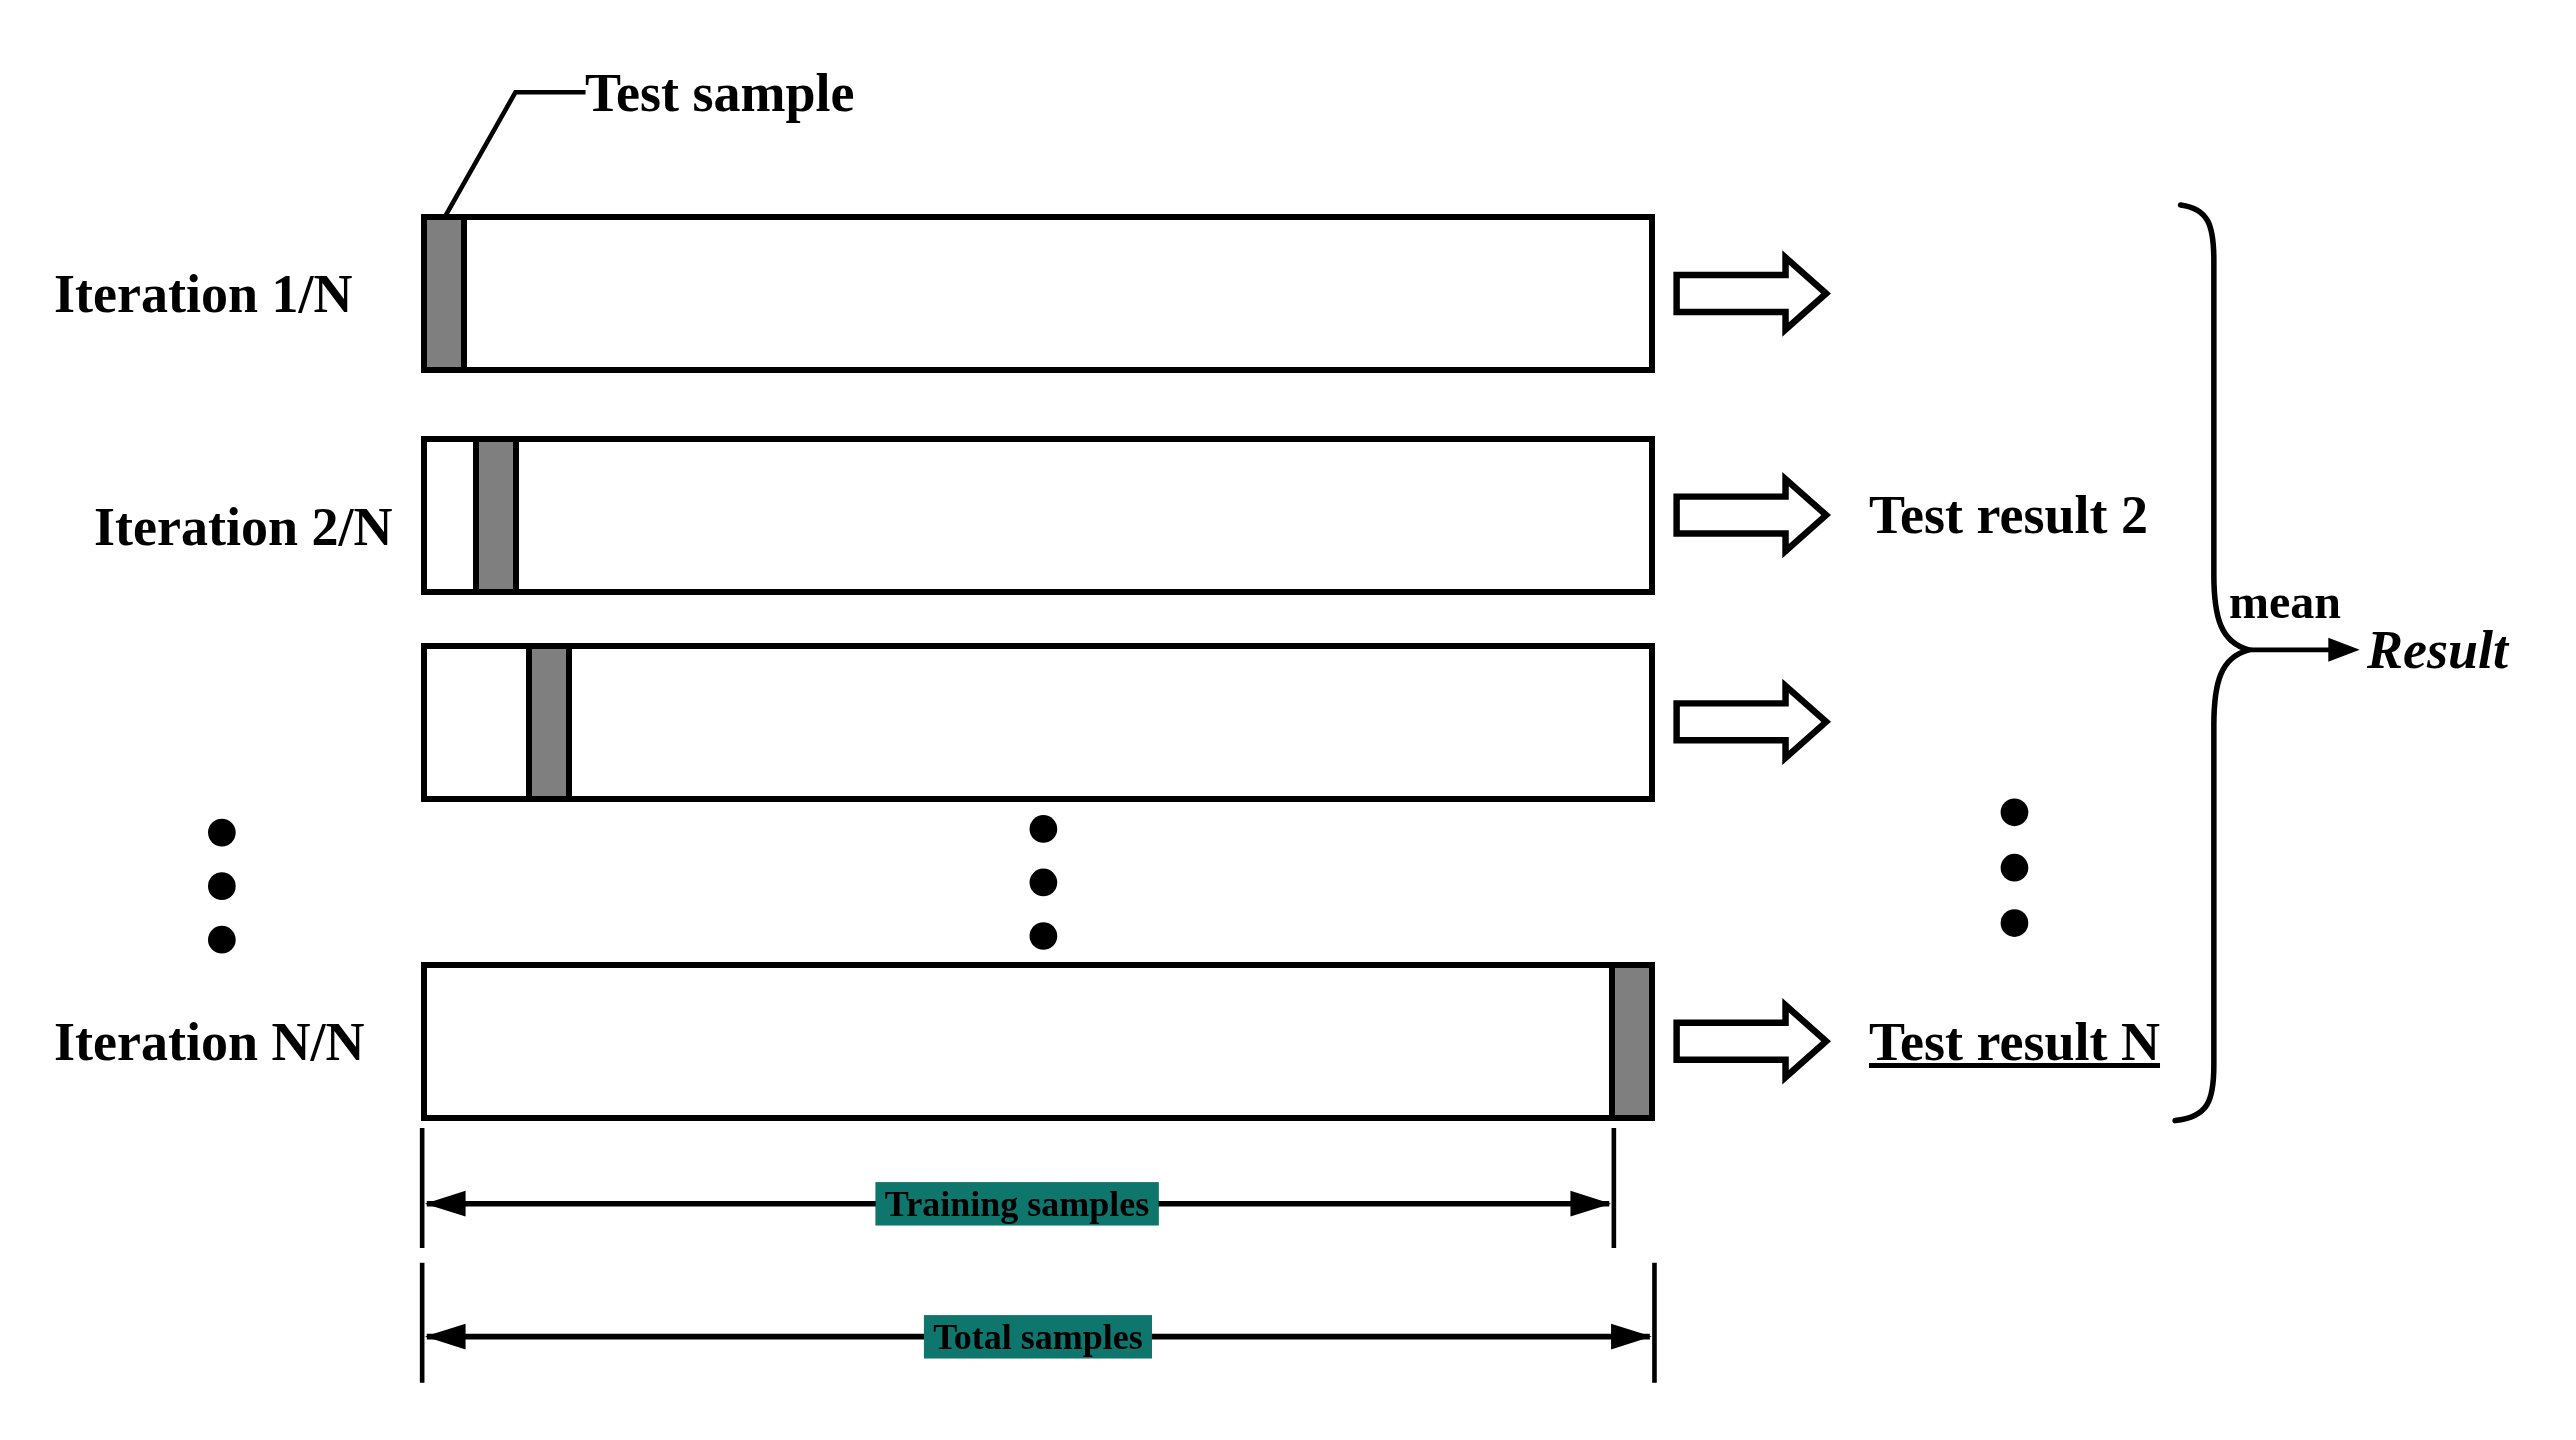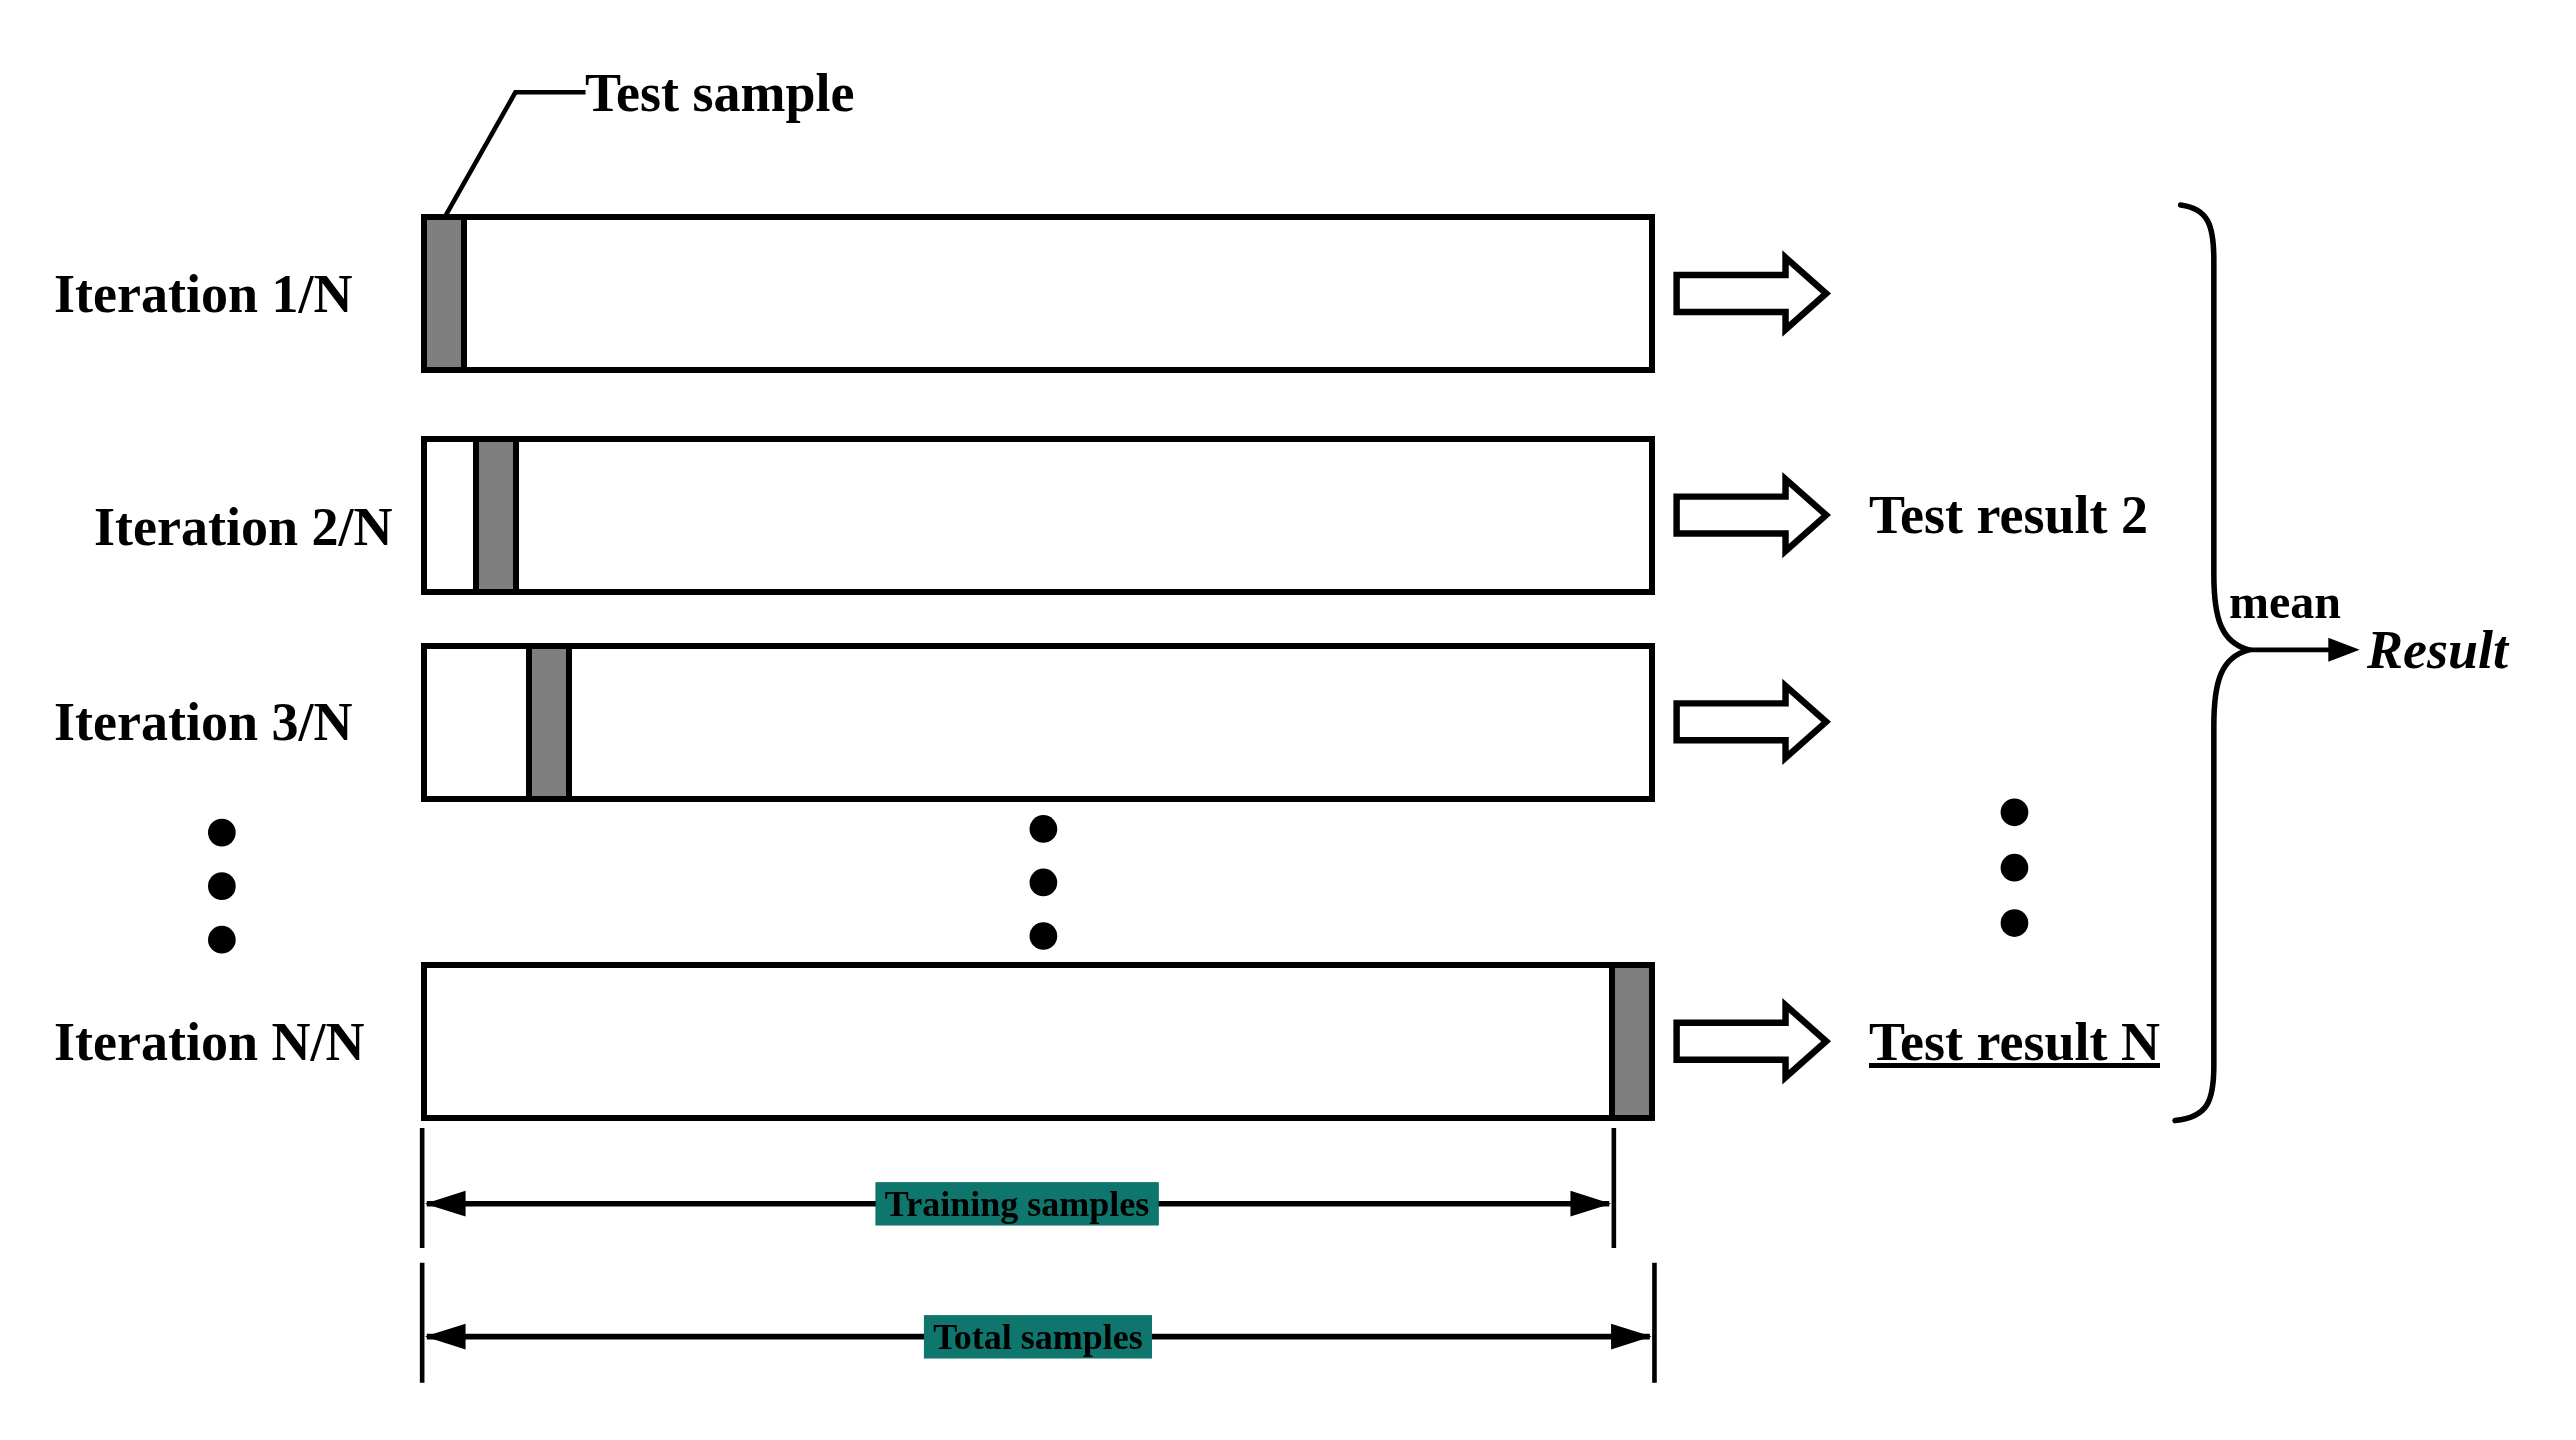--- a/index.html
+++ b/index.html
@@ -43,21 +43,20 @@
   }
   svg.overlay{position:absolute;left:0;top:0;pointer-events:none;}
 </style>
 </head>
 <body>
 
 <div class="canvas">
 
   <div class="lbl" style="left:54px;top:267px;">Iteration 1/N</div>
   <div class="lbl" style="left:54px;top:500px;margin-left:40px;">Iteration 2/N</div>
-  <div class="lbl" style="left:54px;top:695px;">Iteration 3/N</div>
   <div class="lbl" style="left:54px;top:1015px;">Iteration N/N</div>
 
   <div class="lbl" style="left:585px;top:66px;">Test sample</div>
 
   <div class="bar" style="top:214px;"></div>
   <div class="bar" style="top:436px;"></div>
   <div class="bar" style="top:643px;"></div>
   <div class="bar" style="top:962px;"></div>
 
   <div class="test-block" style="left:421px;top:214px;"></div>

